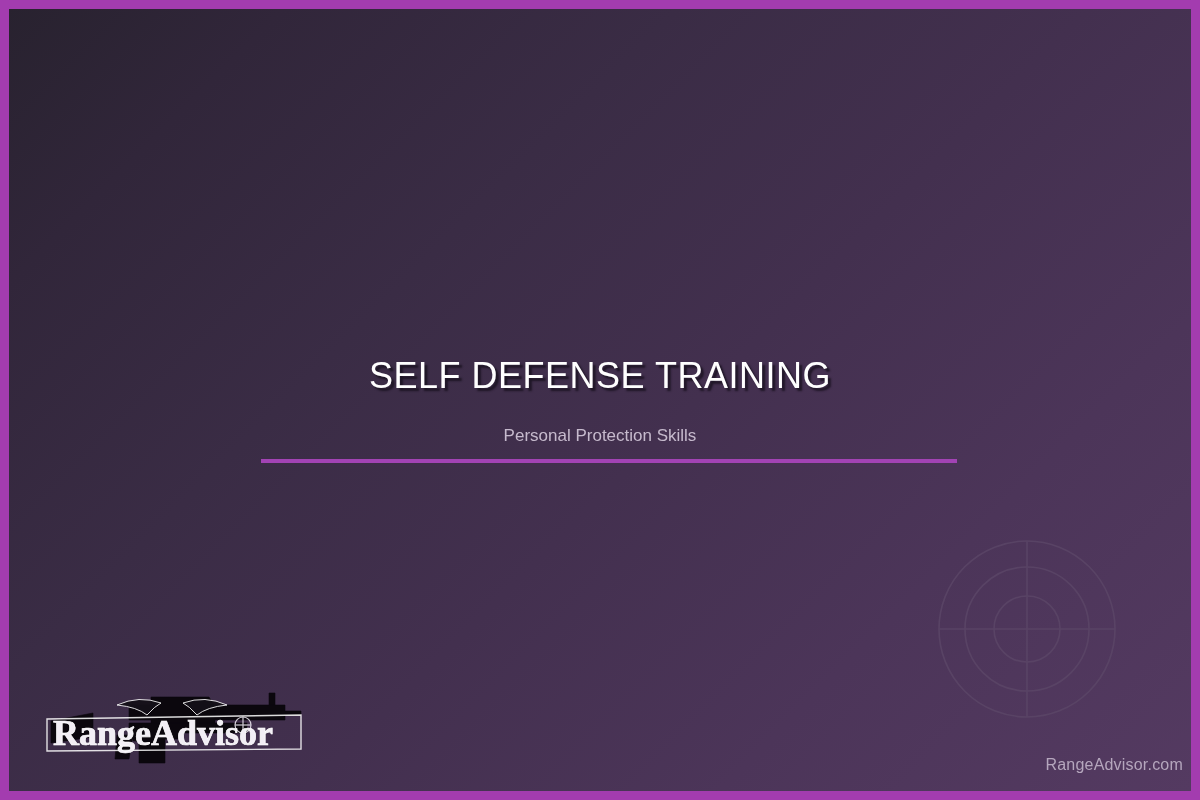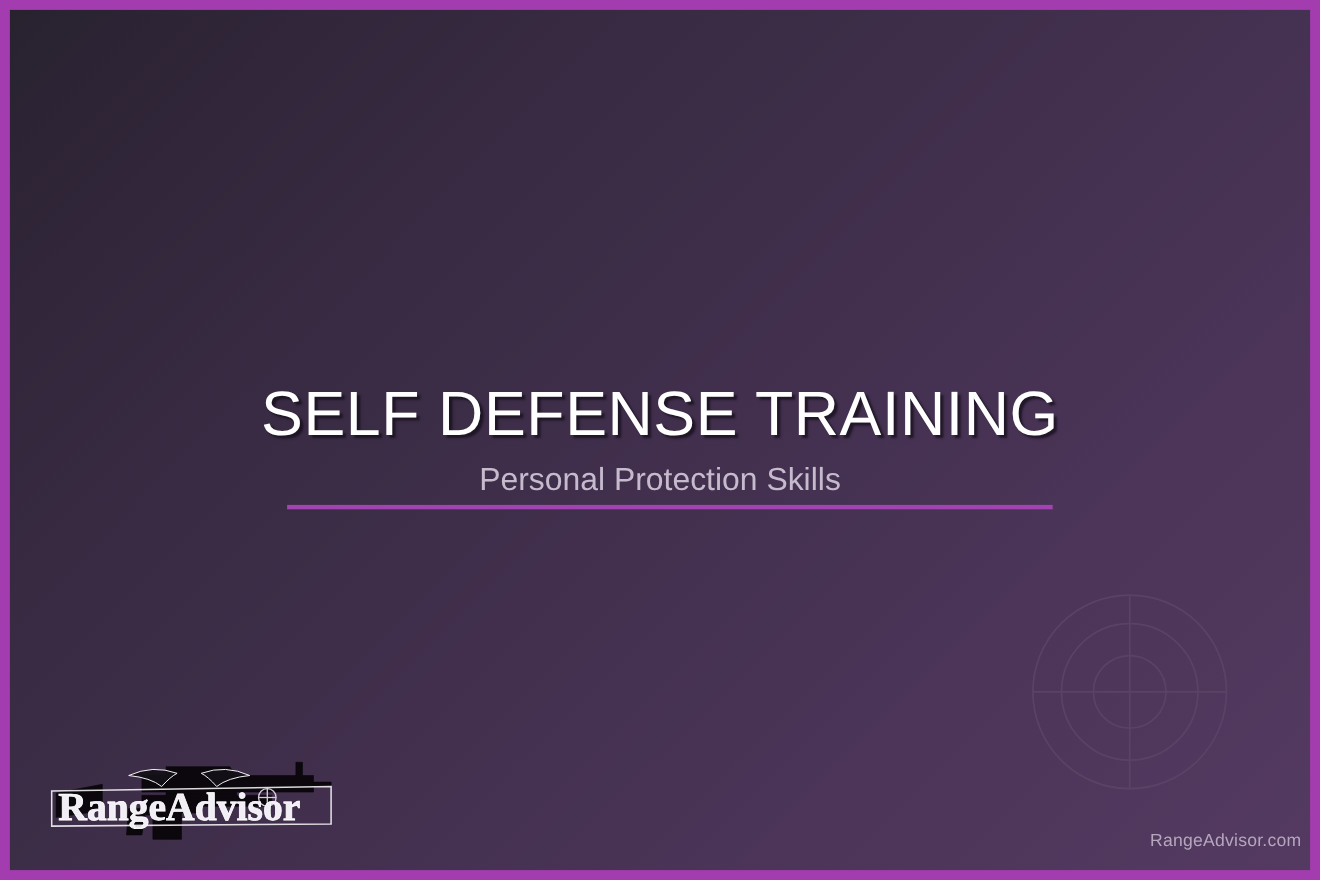--- a/index.html
+++ b/index.html
@@ -49,33 +49,33 @@
   .title-block {
     position: absolute;
     left: 0;
     right: 0;
     top: 334px;
     text-align: center;
   }
 
   .slide-title {
     margin: 0;
-    font-size: 57px;
+    font-size: 36px;
     line-height: 66px;
     font-weight: normal;
     letter-spacing: 0.5px;
     color: #ffffff;
     text-shadow: 3px 3px 2px rgba(18, 12, 24, 0.72);
     white-space: nowrap;
   }
 
   .slide-subtitle {
     margin: 0;
     padding-top: 12px;
-    font-size: 29px;
+    font-size: 17px;
     line-height: 30px;
     font-weight: normal;
     color: #c6bacd;
     white-space: nowrap;
   }
 
   .accent-rule {
     position: absolute;
     left: 252px;
     top: 450px;

